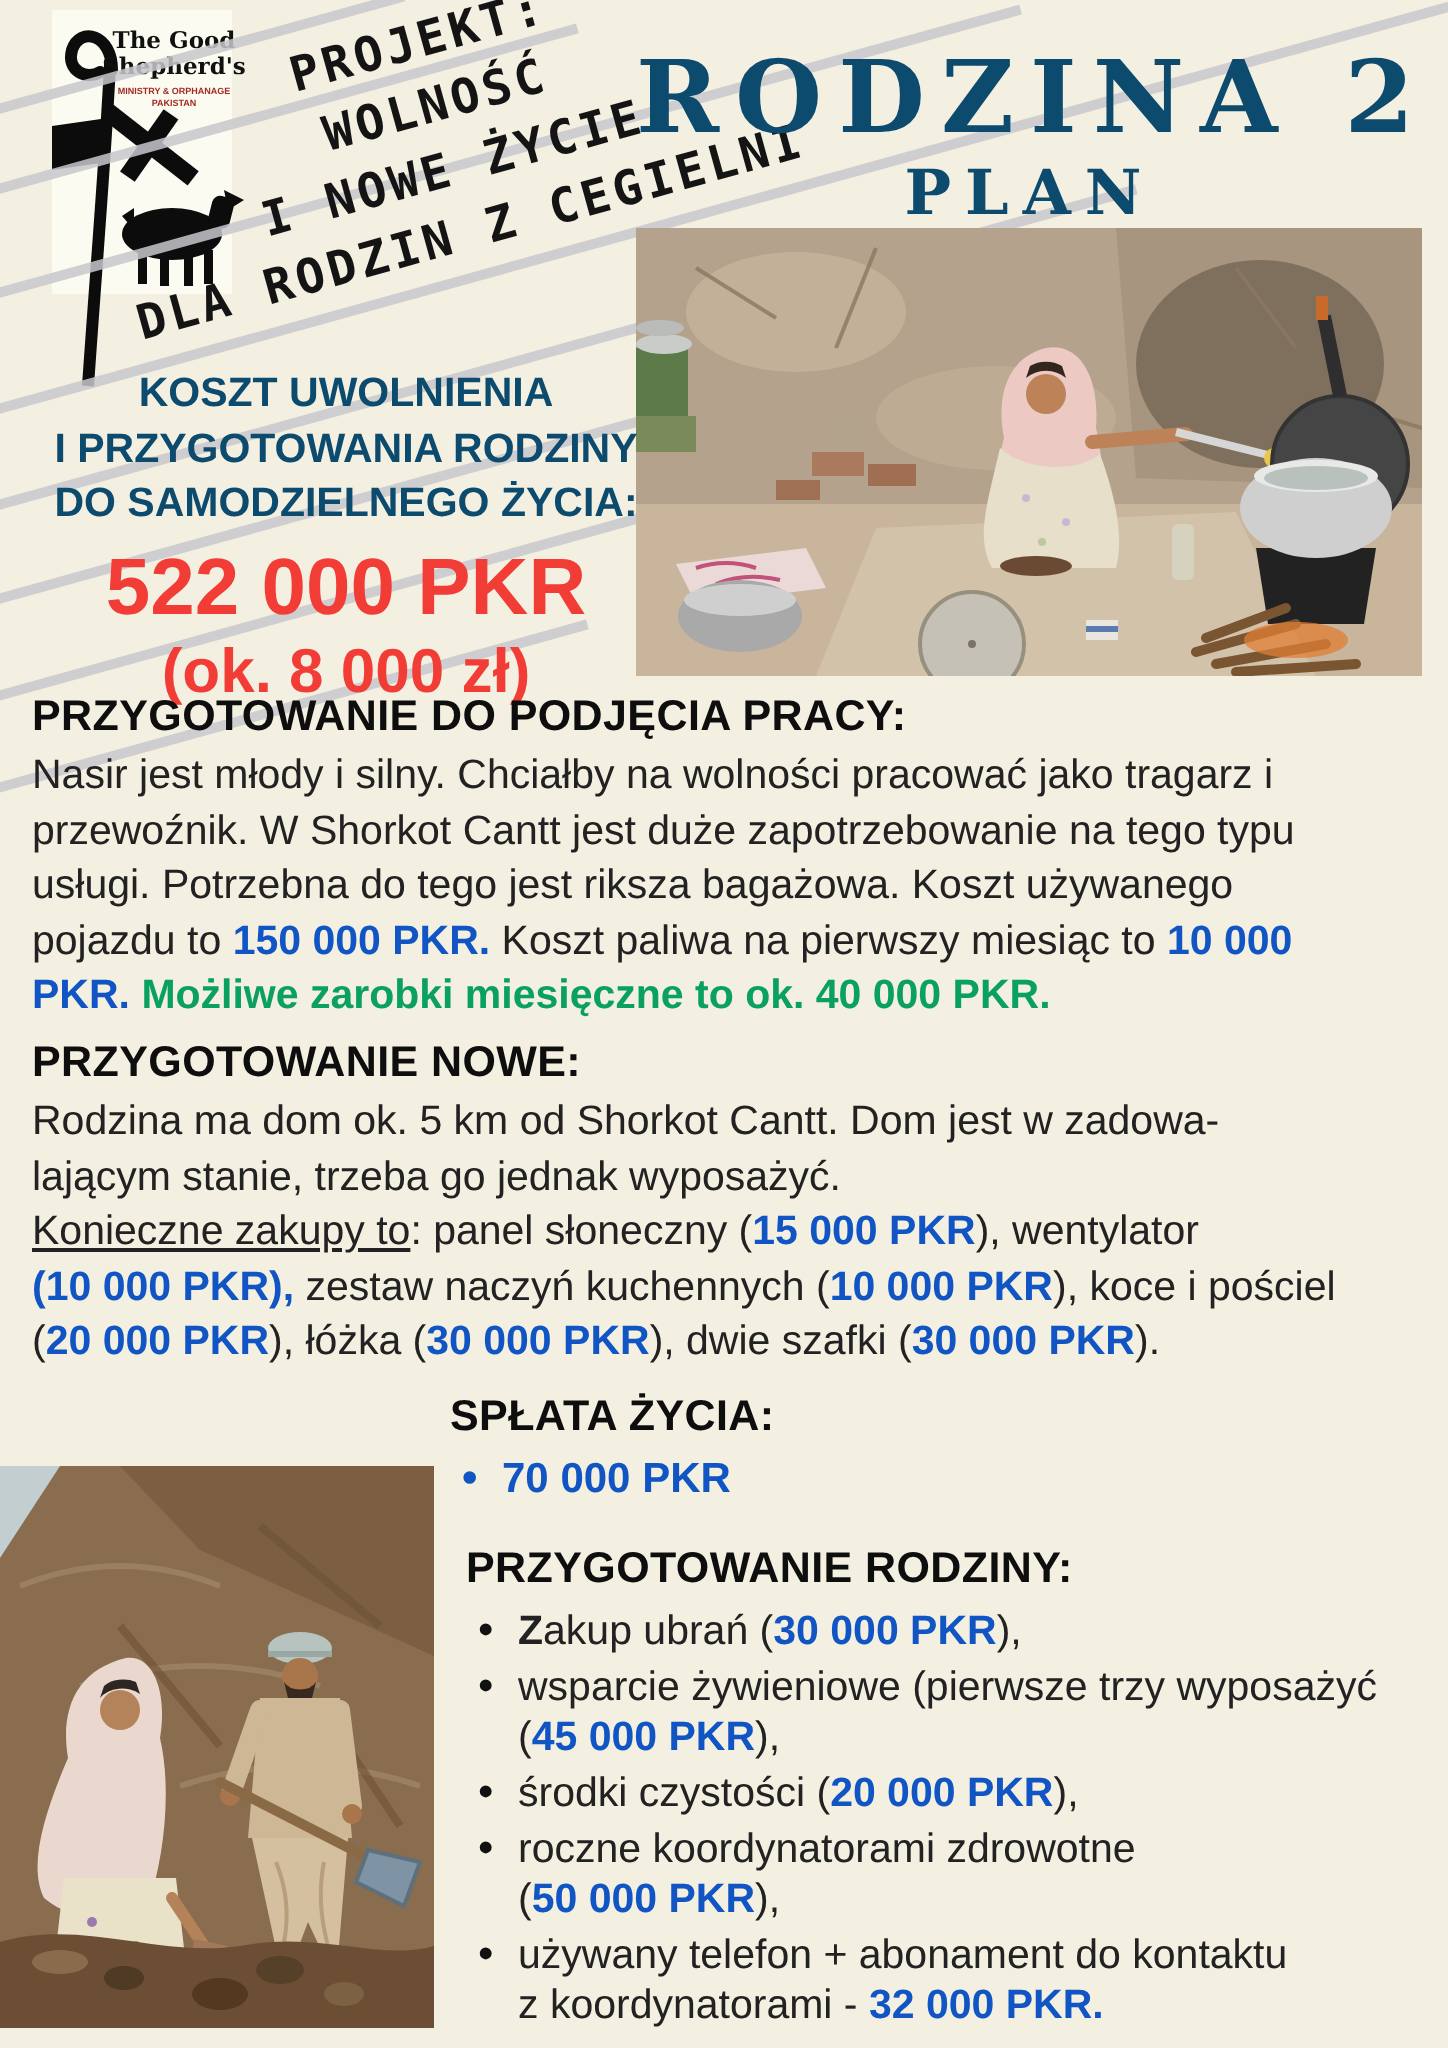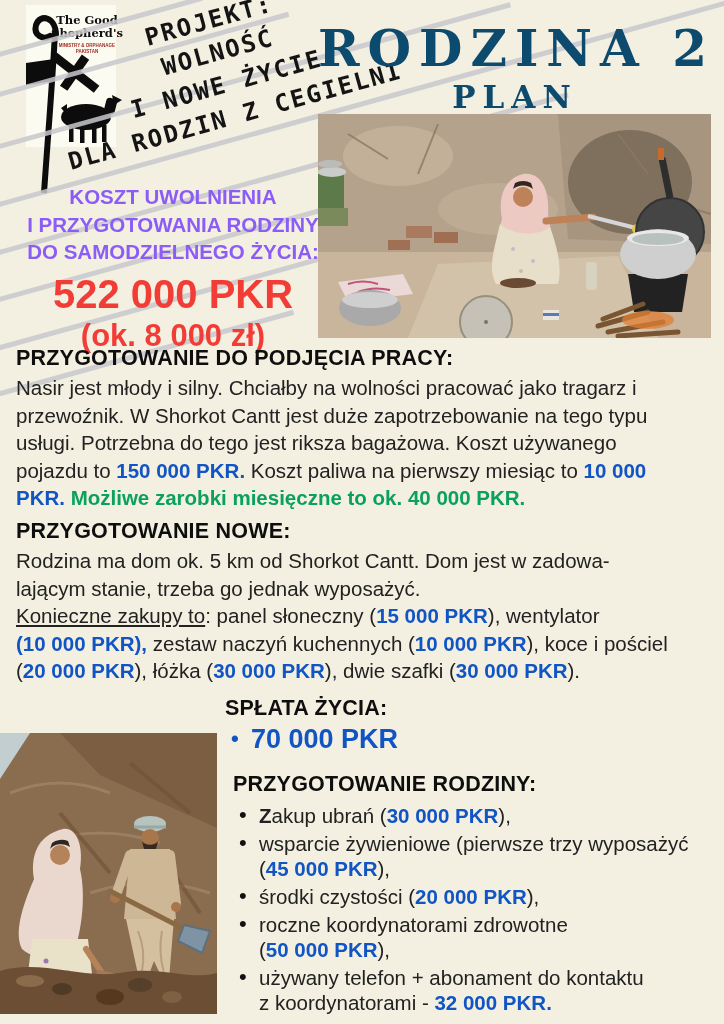--- a/index.html
+++ b/index.html
@@ -25,39 +25,39 @@
   .title-block{position:absolute;left:318px;top:24px;width:394px;text-align:center;z-index:3;
     font-family:"DejaVu Serif",serif;color:#0c4a6e;}
   .title{font-size:50px;font-weight:700;letter-spacing:8px;line-height:1;white-space:nowrap;}
   .subtitle{font-size:31px;font-weight:700;letter-spacing:7px;margin-top:5px;}
   
   .photo1{position:absolute;left:318px;top:114px;width:393px;height:224px;z-index:3;}
   .photo2{position:absolute;left:0;top:733px;width:217px;height:281px;z-index:3;}
   .photo1 svg,.photo2 svg{display:block;}
   
   .cost{position:absolute;left:14px;top:183px;width:318px;text-align:center;z-index:3;}
-  .cost-line{font-size:20.5px;font-weight:700;line-height:27.5px;color:#8b5cf6;}
+  .cost-line{font-size:20.5px;font-weight:700;line-height:27.5px;color:#0c4a6e;}
   .cost-amount{font-size:40px;font-weight:800;color:var(--red,#f23d37);line-height:46px;margin-top:5px;}
   .cost-pln{font-size:31px;font-weight:800;color:var(--red,#f23d37);line-height:38px;}
   
   .sec{position:absolute;z-index:3;}
   .sec h2{font-size:21.5px;font-weight:700;color:#0e0e0e;margin:0 0 3px 0;letter-spacing:.2px;}
   .body{font-size:20.5px;line-height:27.5px;color:#222222;}
   .r-blue{color:var(--blue,#1155c5);font-weight:700;}
   .r-green{color:var(--green,#0aa160);font-weight:700;}
   .r-b{font-weight:700;}
   .r-u{text-decoration:underline;}
   #sec-work{left:16px;top:346px;width:696px;}
   #sec-home{left:16px;top:519px;width:696px;}
   #sec-debt{left:225px;top:696px;width:300px;}
   #sec-family{left:233px;top:772px;width:482px;}
   .blist{list-style:none;margin:6px 0 0 0;padding:0;}
   .blist li{position:relative;padding-left:26px;font-size:20.5px;line-height:25px;margin:0 0 3px 0;color:#222222;}
   .blist li::before{content:"\2022";position:absolute;left:6px;top:-1px;font-size:22px;color:#111111;}
-  #sec-debt .blist li{font-size:27px;font-weight:700;}
+  #sec-debt .blist li{font-size:21px;font-weight:700;}
   #sec-debt .blist li::before{color:var(--blue,#1155c5);}
 </style>
 </head>
 <body>
 
 <div class="page">
 
   <div class="stripe" style="left:-30px;top:60px;width:240px"></div>
   <div class="stripe" style="left:-30px;top:100px;width:330px"></div>
   <div class="stripe" style="left:-30px;top:152px;width:560px"></div>

